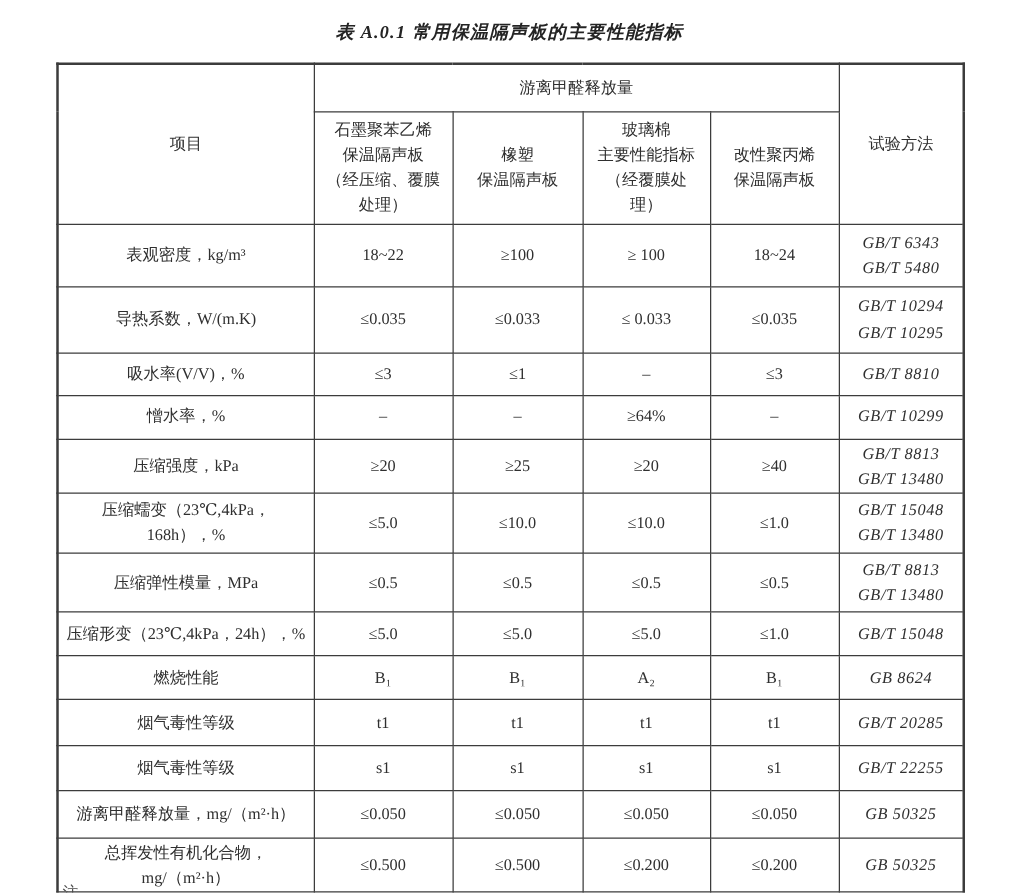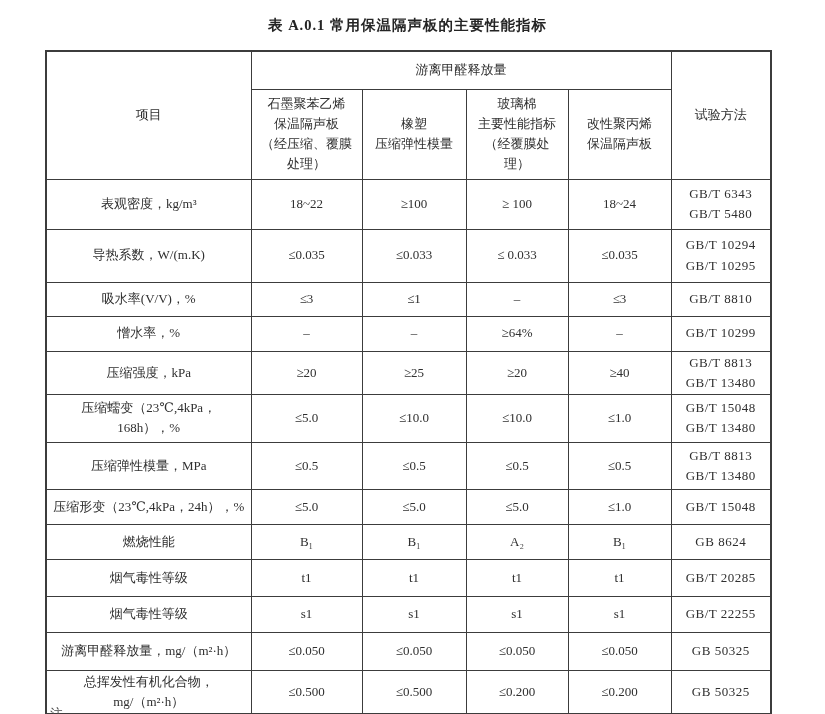--- a/index.html
+++ b/index.html
@@ -6,39 +6,39 @@
   html,body { width:825px; height:714px; background:#ffffff; overflow:hidden; }
   body {
     font-family: "Liberation Serif", "DejaVu Serif", serif;
     color:#2f2f2f;
     position:relative;
   }
   .page { position:absolute; inset:0; background:#fff; }
   .doc-title {
     position:absolute; top:16px; left:45px; width:725px;
     text-align:center; font-weight:bold; font-size:14.5px;
-    letter-spacing:1px; color:#242424;
+    letter-spacing:1px; color:#242424;font-style:italic;
   }
   table.spec {
     position:absolute; top:50px; left:45px;
     width:725px; border-collapse:collapse; table-layout:fixed;
     background:#fff;
   }
   table.spec, table.spec th, table.spec td {
     border:1px solid #3c3c3c;
   }
   table.spec { border:2px solid #3c3c3c; }
   table.spec th, table.spec td {
     text-align:center; vertical-align:middle;
     font-size:13px; font-weight:normal;
     white-space:pre-line; line-height:1.55;
     padding:1px 3px; color:#2f2f2f;
   }
   th.group-head { font-size:13.5px; }
-  td.method-cell { font-size:12.5px; letter-spacing:0.5px; }
+  td.method-cell { font-size:12.5px; letter-spacing:0.5px;font-style:italic; }
   td.row-label { font-size:13px; }
   .note-partial {
     position:absolute; left:50px; top:707px;
     font-size:13px; color:#4a4a4a; line-height:1;
   }
 </style>
 </head>
 <body>
 
 <div class="page">
@@ -59,21 +59,21 @@
         <th rowspan="2">项目</th>
         <th colspan="4" class="group-head">游离甲醛释放量</th>
         <th rowspan="2">试验方法</th>
       </tr>
       <tr style="height:90px">
         <th>石墨聚苯乙烯
 保温隔声板
 （经压缩、覆膜
 处理）</th>
         <th>橡塑
-压缩弹性模量</th>
+保温隔声板</th>
         <th>玻璃棉
 主要性能指标
 （经覆膜处
 理）</th>
         <th>改性聚丙烯
 保温隔声板</th>
       </tr>
     </thead>
     <tbody>
       <tr style="height:50px">

